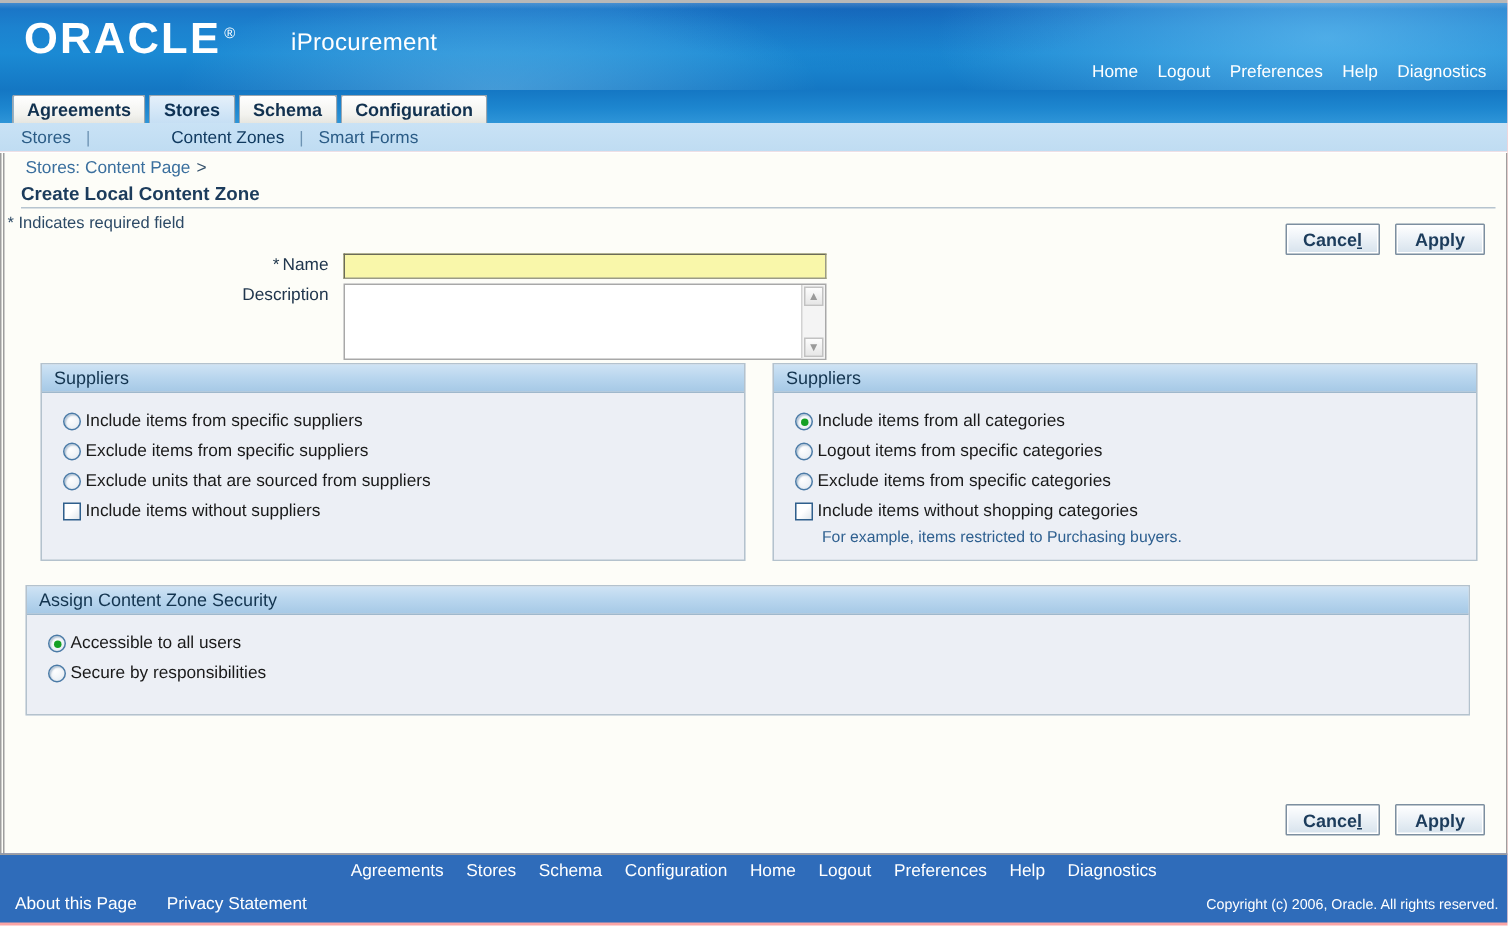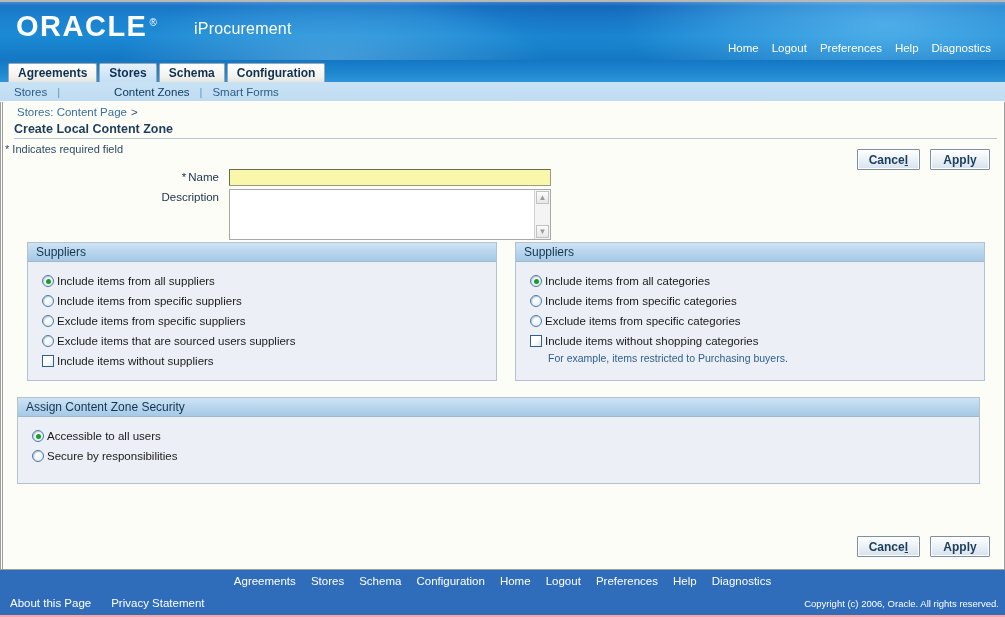--- a/index.html
+++ b/index.html
@@ -473,52 +473,48 @@
       </div>
     </div>
 
     <div class="panels">
       <div class="panelrow">
 
         <div class="panel half">
           <div class="panel-head">Suppliers</div>
           <div class="panel-body">
             <div class="optrow">
-              <span class="radio checked"></span>
-              <span class="olabel">Include items from all suppliers</span>
-            </div>
-            <div class="optrow">
               <span class="radio"></span>
               <span class="olabel">Include items from specific suppliers</span>
             </div>
             <div class="optrow">
               <span class="radio"></span>
               <span class="olabel">Exclude items from specific suppliers</span>
             </div>
             <div class="optrow">
               <span class="radio"></span>
-              <span class="olabel">Exclude items that are sourced users suppliers</span>
+              <span class="olabel">Exclude units that are sourced from suppliers</span>
             </div>
             <div class="optrow">
               <span class="checkbox"></span>
               <span class="olabel">Include items without suppliers</span>
             </div>
           </div>
         </div>
 
         <div class="panel half">
           <div class="panel-head">Suppliers</div>
           <div class="panel-body">
             <div class="optrow">
               <span class="radio checked"></span>
               <span class="olabel">Include items from all categories</span>
             </div>
             <div class="optrow">
               <span class="radio"></span>
-              <span class="olabel">Include items from specific categories</span>
+              <span class="olabel">Logout items from specific categories</span>
             </div>
             <div class="optrow">
               <span class="radio"></span>
               <span class="olabel">Exclude items from specific categories</span>
             </div>
             <div class="optrow">
               <span class="checkbox"></span>
               <span class="olabel">Include items without shopping categories</span>
             </div>
             <div class="hinttext">For example, items restricted to Purchasing buyers.</div>

